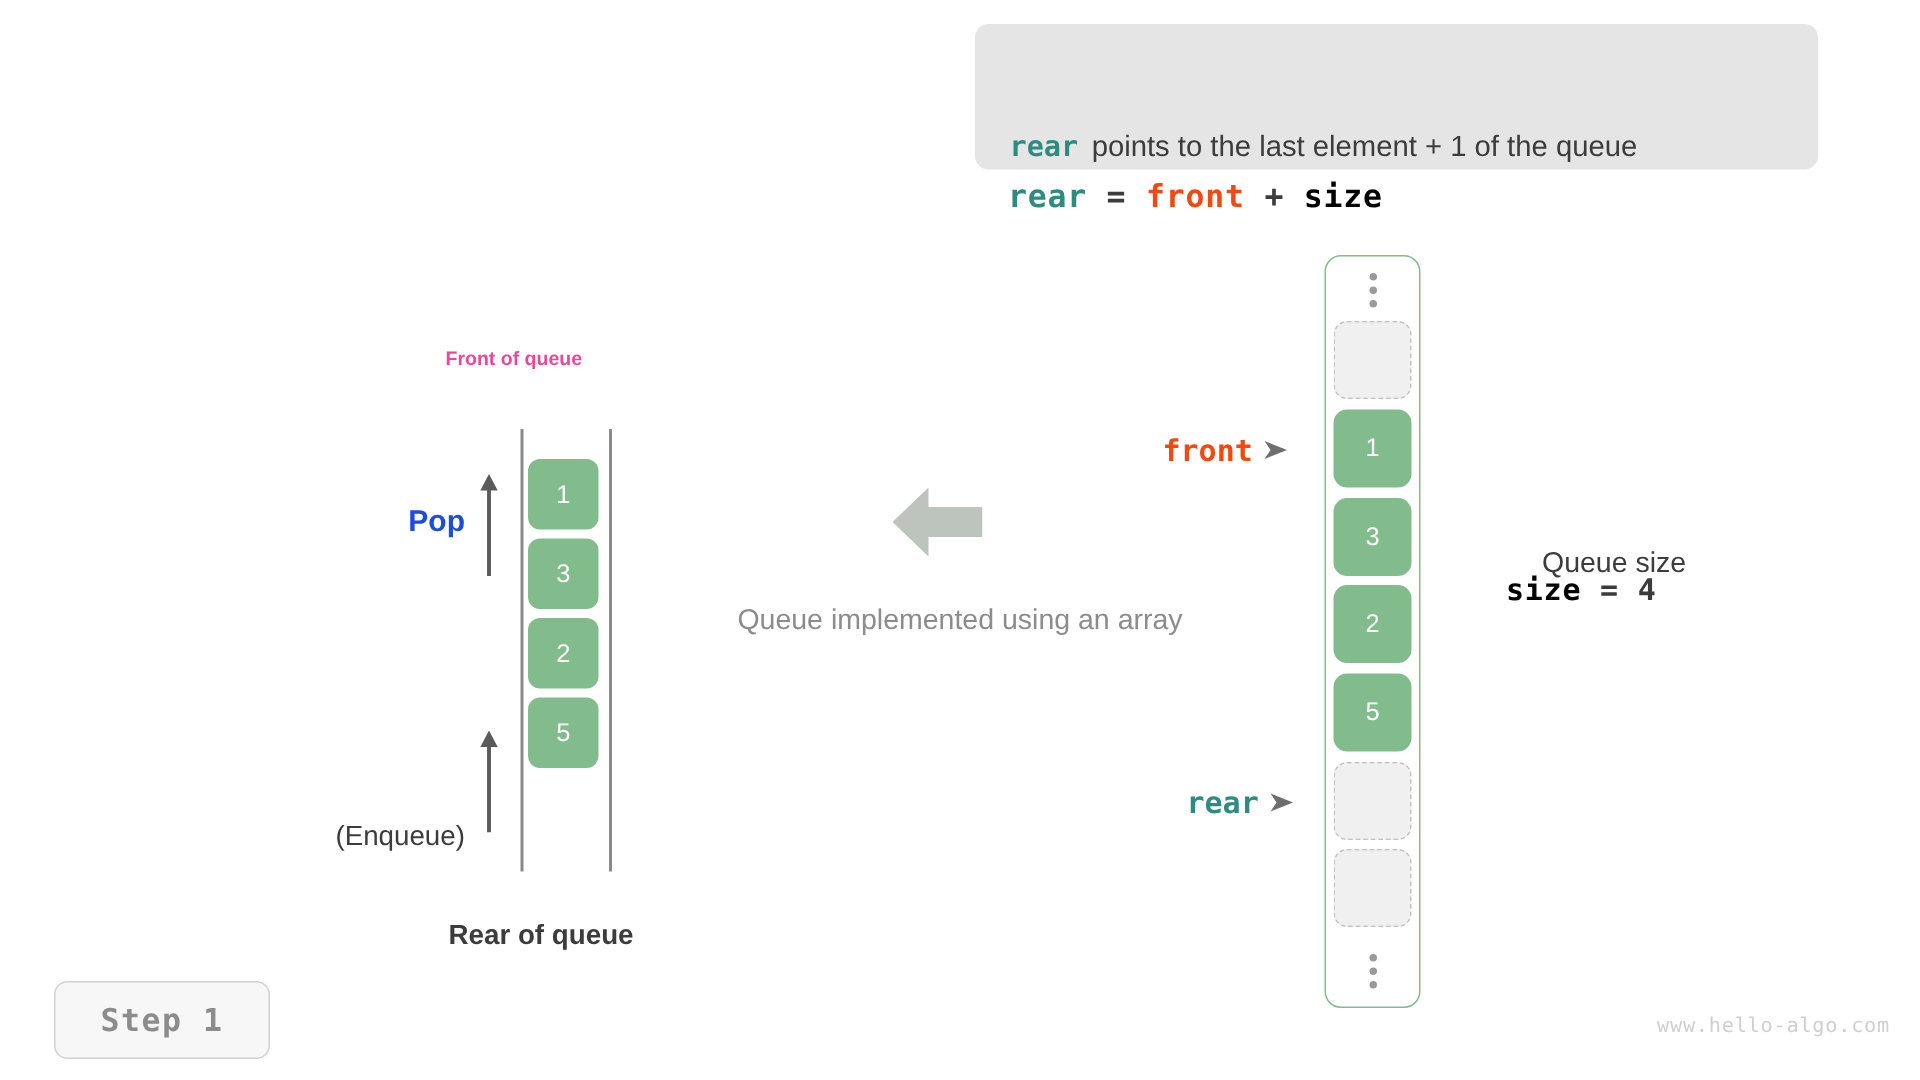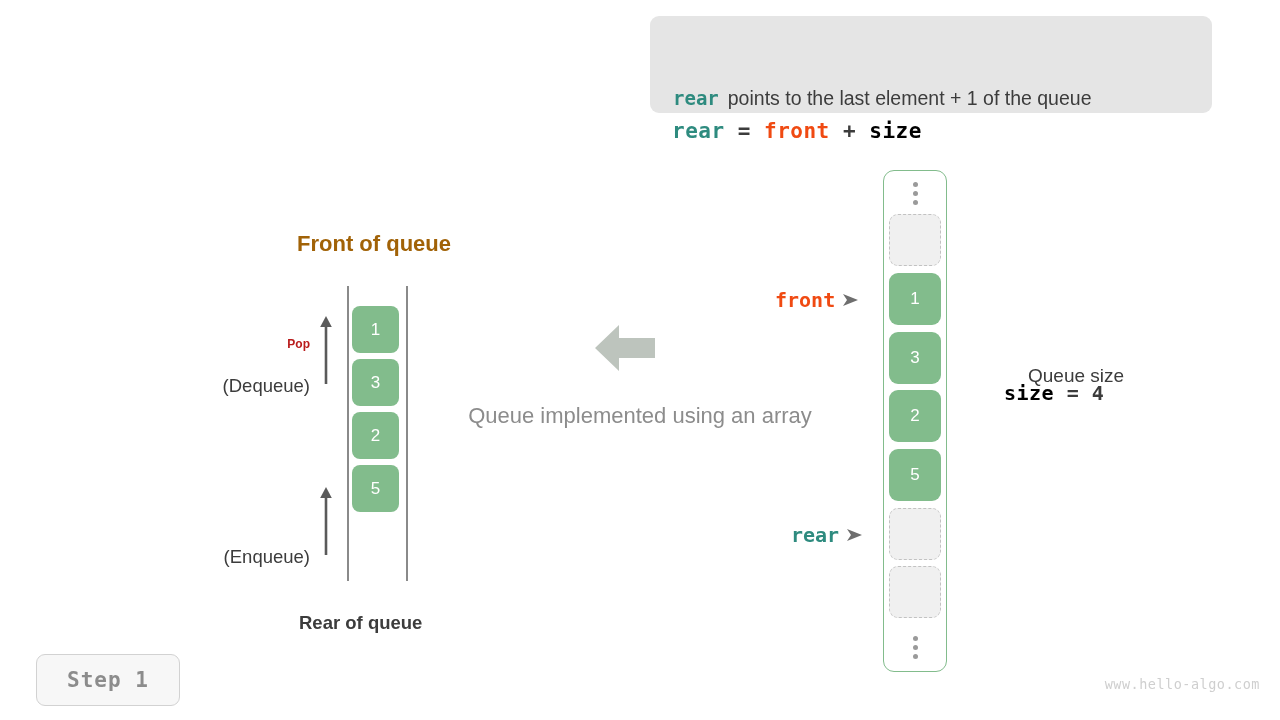--- a/index.html
+++ b/index.html
@@ -54,23 +54,23 @@
     font-size: 21px;
     white-space: nowrap;
     letter-spacing: 0.5px;
   }
   #formula .op { color: #3c3c3c; font-weight: bold; }
 
   
   #label-front-of-queue {
     left: 297px;
     top: 231px;
-    font-size: 22px;
-    font-weight: bold;
-    color: #a16207;
+    font-size: 13px;
+    font-weight: bold;
+    color: #ec4899;
     white-space: nowrap;
   }
   #label-rear-of-queue {
     left: 299px;
     top: 612px;
     font-size: 18.5px;
     font-weight: bold;
     color: #3c3c3c;
     white-space: nowrap;
   }
@@ -91,23 +91,23 @@
     border-radius: 8px;
     color: #ffffff;
     font-size: 17px;
     display: flex;
     align-items: center;
     justify-content: center;
   }
 
   
   .op-label-main {
-    font-size: 12px;
-    font-weight: bold;
-    color: #b91c1c;
+    font-size: 20px;
+    font-weight: bold;
+    color: #1d4ed8;
     white-space: nowrap;
     text-align: right;
   }
   .op-label-sub {
     font-size: 18.5px;
     color: #3c3c3c;
     white-space: nowrap;
     text-align: right;
   }
   #pop-main { left: 130px; top: 337px; width: 180px; }
@@ -119,21 +119,21 @@
   #pop-arrow  { left: 318px; top: 316px; height: 68px; }
   #push-arrow { left: 318px; top: 487px; height: 68px; }
 
   
   #center-arrow { left: 595px; top: 323px; }
   #center-caption {
     left: 455px;
     top: 403px;
     width: 370px;
     text-align: center;
-    font-size: 22px;
+    font-size: 19px;
     color: #8c8c8c;
     white-space: nowrap;
   }
 
   
   #array-container {
     left: 883px;
     top: 170px;
     width: 64px;
     height: 502px;
@@ -267,21 +267,20 @@
 
   <div id="rail-left" class="abs rail"></div>
   <div id="rail-right" class="abs rail"></div>
 
   <div class="abs stack-cell" style="top:306px">1</div>
   <div class="abs stack-cell" style="top:359px">3</div>
   <div class="abs stack-cell" style="top:412px">2</div>
   <div class="abs stack-cell" style="top:465px">5</div>
 
   <div id="pop-main" class="abs op-label-main">Pop</div>
-  <div id="pop-sub" class="abs op-label-sub">(Dequeue)</div>
   <svg id="pop-arrow" class="abs thin-arrow-up" width="16" height="68" viewBox="0 0 16 68">
     <line x1="8" y1="68" x2="8" y2="9" stroke="#5a5a5a" stroke-width="2.6"></line>
     <polygon points="8,0 2.2,11 13.8,11" fill="#5a5a5a"></polygon>
   </svg>
 
   <div id="push-sub" class="abs op-label-sub">(Enqueue)</div>
   <svg id="push-arrow" class="abs thin-arrow-up" width="16" height="68" viewBox="0 0 16 68">
     <line x1="8" y1="68" x2="8" y2="9" stroke="#5a5a5a" stroke-width="2.6"></line>
     <polygon points="8,0 2.2,11 13.8,11" fill="#5a5a5a"></polygon>
   </svg>

